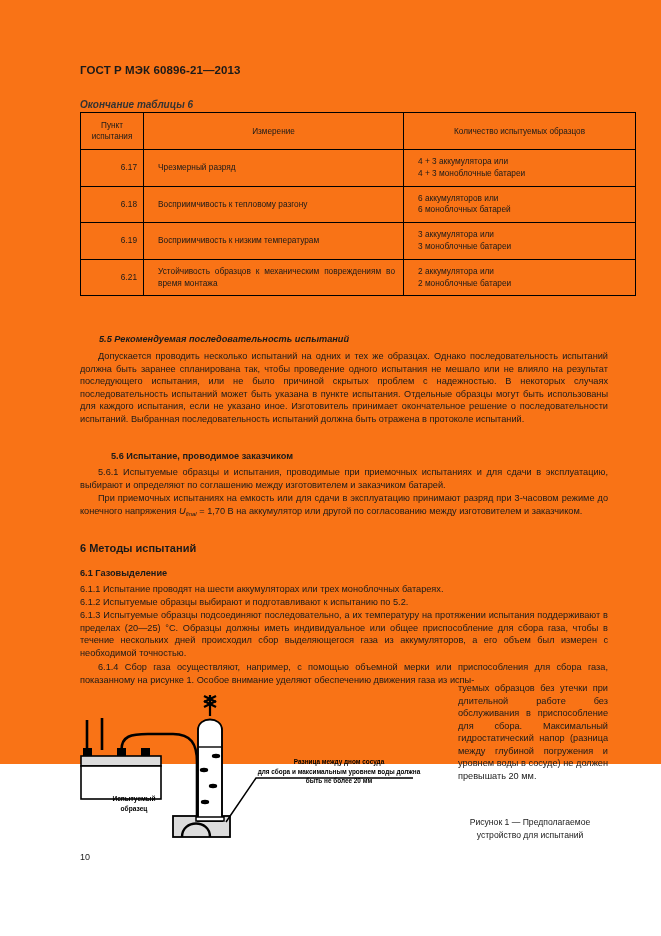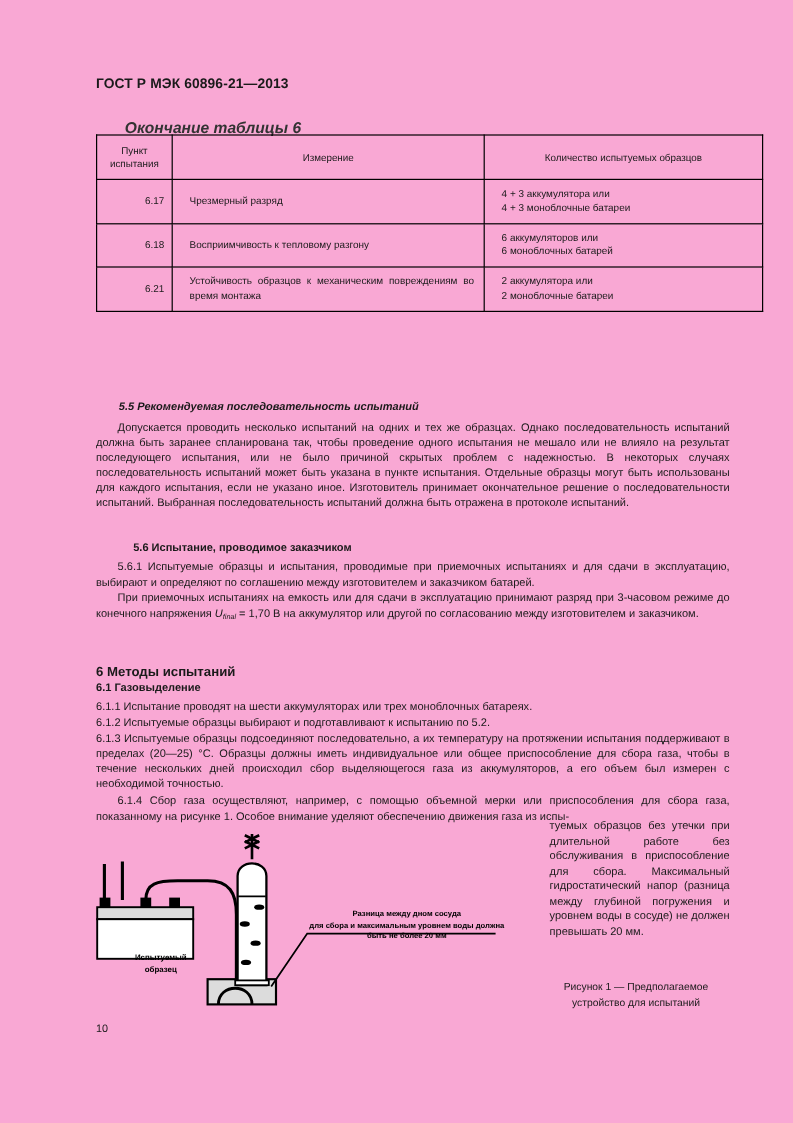--- a/index.html
+++ b/index.html
@@ -13,43 +13,42 @@
     position: relative;
     font-family: "Liberation Sans", sans-serif;
     color: #1a1a1a;
     overflow: hidden;
   }
 
   .page {
     position: absolute;
     left: 0; top: 0;
     width: 661px;
-    height: 936px;
-    background: #f9a8d4;
+    height: 764px;
+    background: #f97316;
   }
 
   
   .doc-header {
     position: absolute;
     left: 80px;
     top: 64px;
     font-size: 11.5px;
     font-weight: bold;
     letter-spacing: 0.1px;
   }
 
   .table-caption {
     position: absolute;
     left: 80px;
     top: 99px;
-    font-size: 13px;
+    font-size: 10px;
     font-style: italic;
     font-weight: bold;
     color: #333;
-    margin-left: 24px;
   }
 
   
   .tbl {
     position: absolute;
     left: 80px;
     top: 112px;
     width: 528px;
     border-collapse: collapse;
     table-layout: fixed;
@@ -202,20 +201,28 @@
 
       <tr>
         <td class="c-item">6.18</td>
         <td class="c-meas meas-just">Восприимчивость к тепловому разгону</td>
         <td class="c-qty">
           <span>6 аккумуляторов или</span><br>
           <span>6 моноблочных батарей</span>
         </td>
       </tr>
 
+      <tr>
+        <td class="c-item">6.19</td>
+        <td class="c-meas meas-just">Восприимчивость к низким температурам</td>
+        <td class="c-qty">
+          <span>3 аккумулятора или</span><br>
+          <span>3 моноблочные батареи</span>
+        </td>
+      </tr>
 
 
       <tr>
         <td class="c-item">6.21</td>
         <td class="c-meas meas-just">Устойчивость образцов к механическим повреждениям во время монтажа</td>
         <td class="c-qty">
           <span>2 аккумулятора или</span><br>
           <span>2 моноблочные батареи</span>
         </td>
       </tr>
@@ -226,21 +233,21 @@
   <div class="sec-head" style="left:99px; top:334px;font-style:italic;">5.5  Рекомендуемая последовательность испытаний</div>
 
   <div class="para" style="left:80px; top:350px; width:528px;"><span class="ind"></span><span>Допускается проводить несколько испытаний на одних и тех же образцах. Однако последовательность испытаний должна быть заранее спланирована так, чтобы проведение одного испытания не мешало или не влияло на результат последующего испытания, или не было причиной скрытых проблем с надежностью. В некоторых случаях последовательность испытаний может быть указана в пункте испытания. Отдельные образцы могут быть использованы для каждого испытания, если не указано иное. Изготовитель принимает окончательное решение о последовательности испытаний. Выбранная последовательность испытаний должна быть отражена в протоколе испытаний.</span></div>
 
   <div class="sec-head" style="left:99px; top:451px;padding-left:12px;">5.6  Испытание, проводимое заказчиком</div>
 
   <div class="para" style="left:80px; top:466px; width:528px;"><span class="ind"></span><span>5.6.1  Испытуемые образцы и испытания, проводимые при приемочных испытаниях и для сдачи в эксплуатацию, выбирают и определяют по соглашению между изготовителем и заказчиком батарей.</span></div>
 
   <div class="para" style="left:80px; top:492px; width:528px;"><span class="ind"></span><span>При приемочных испытаниях на емкость или для сдачи в эксплуатацию принимают разряд при 3-часовом режиме до конечного напряжения </span><i class="var">U</i><sub class="fin">final</sub><span> = 1,70 В на аккумулятор или другой по согласованию между изготовителем и заказчиком.</span></div>
 
-  <div class="big-head" style="left:80px; top:542px;margin-top:12px;">6  Методы испытаний</div>
+  <div class="big-head" style="left:80px; top:542px;">6  Методы испытаний</div>
 
   <div class="sec-head" style="left:80px; top:568px;">6.1  Газовыделение</div>
 
   <div class="para" style="left:80px; top:583px; width:528px;">6.1.1  Испытание проводят на шести аккумуляторах или трех моноблочных батареях.</div>
 
   <div class="para" style="left:80px; top:596px; width:528px;">6.1.2  Испытуемые образцы выбирают и подготавливают к испытанию по 5.2.</div>
 
   <div class="para" style="left:80px; top:609px; width:528px;">6.1.3  Испытуемые образцы подсоединяют последовательно, а их температуру на протяжении испытания поддерживают в пределах (20—25) °С. Образцы должны иметь индивидуальное или общее приспособление для сбора газа, чтобы в течение нескольких дней происходил сбор выделяющегося газа из аккумуляторов, а его объем был измерен с необходимой точностью.</div>
 
   <div class="para" style="left:80px; top:661px; width:528px;"><span class="ind"></span><span>6.1.4  Сбор газа осуществляют, например, с помощью объемной мерки или приспособления для сбора газа, показанному на рисунке 1. Особое внимание уделяют обеспечению движения газа из испы-</span></div>

